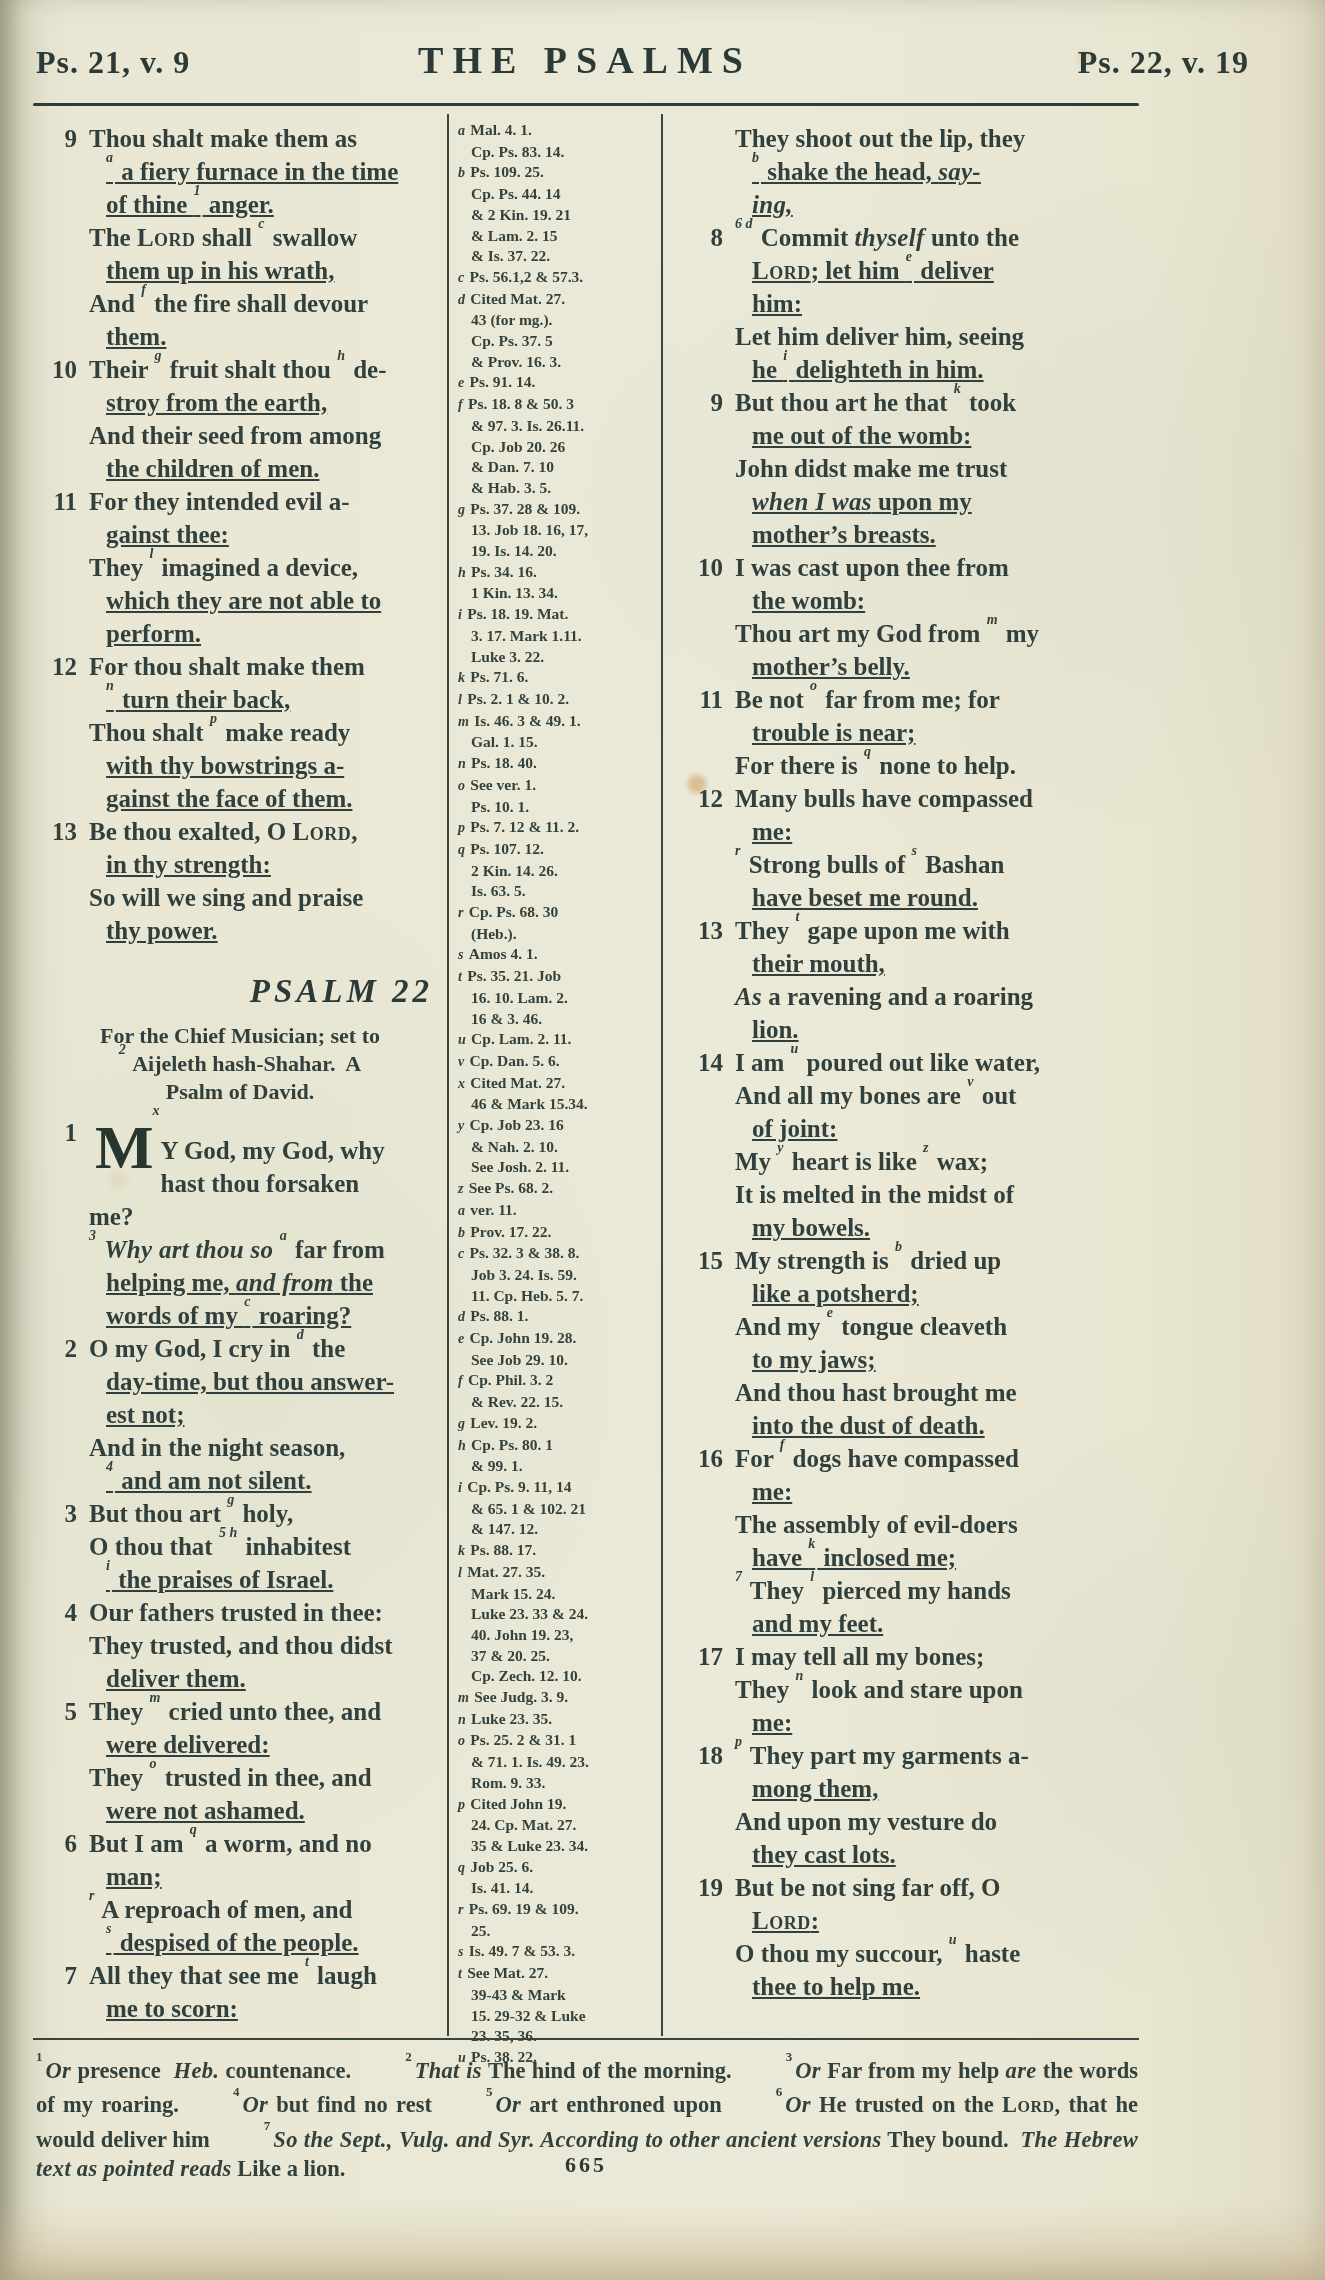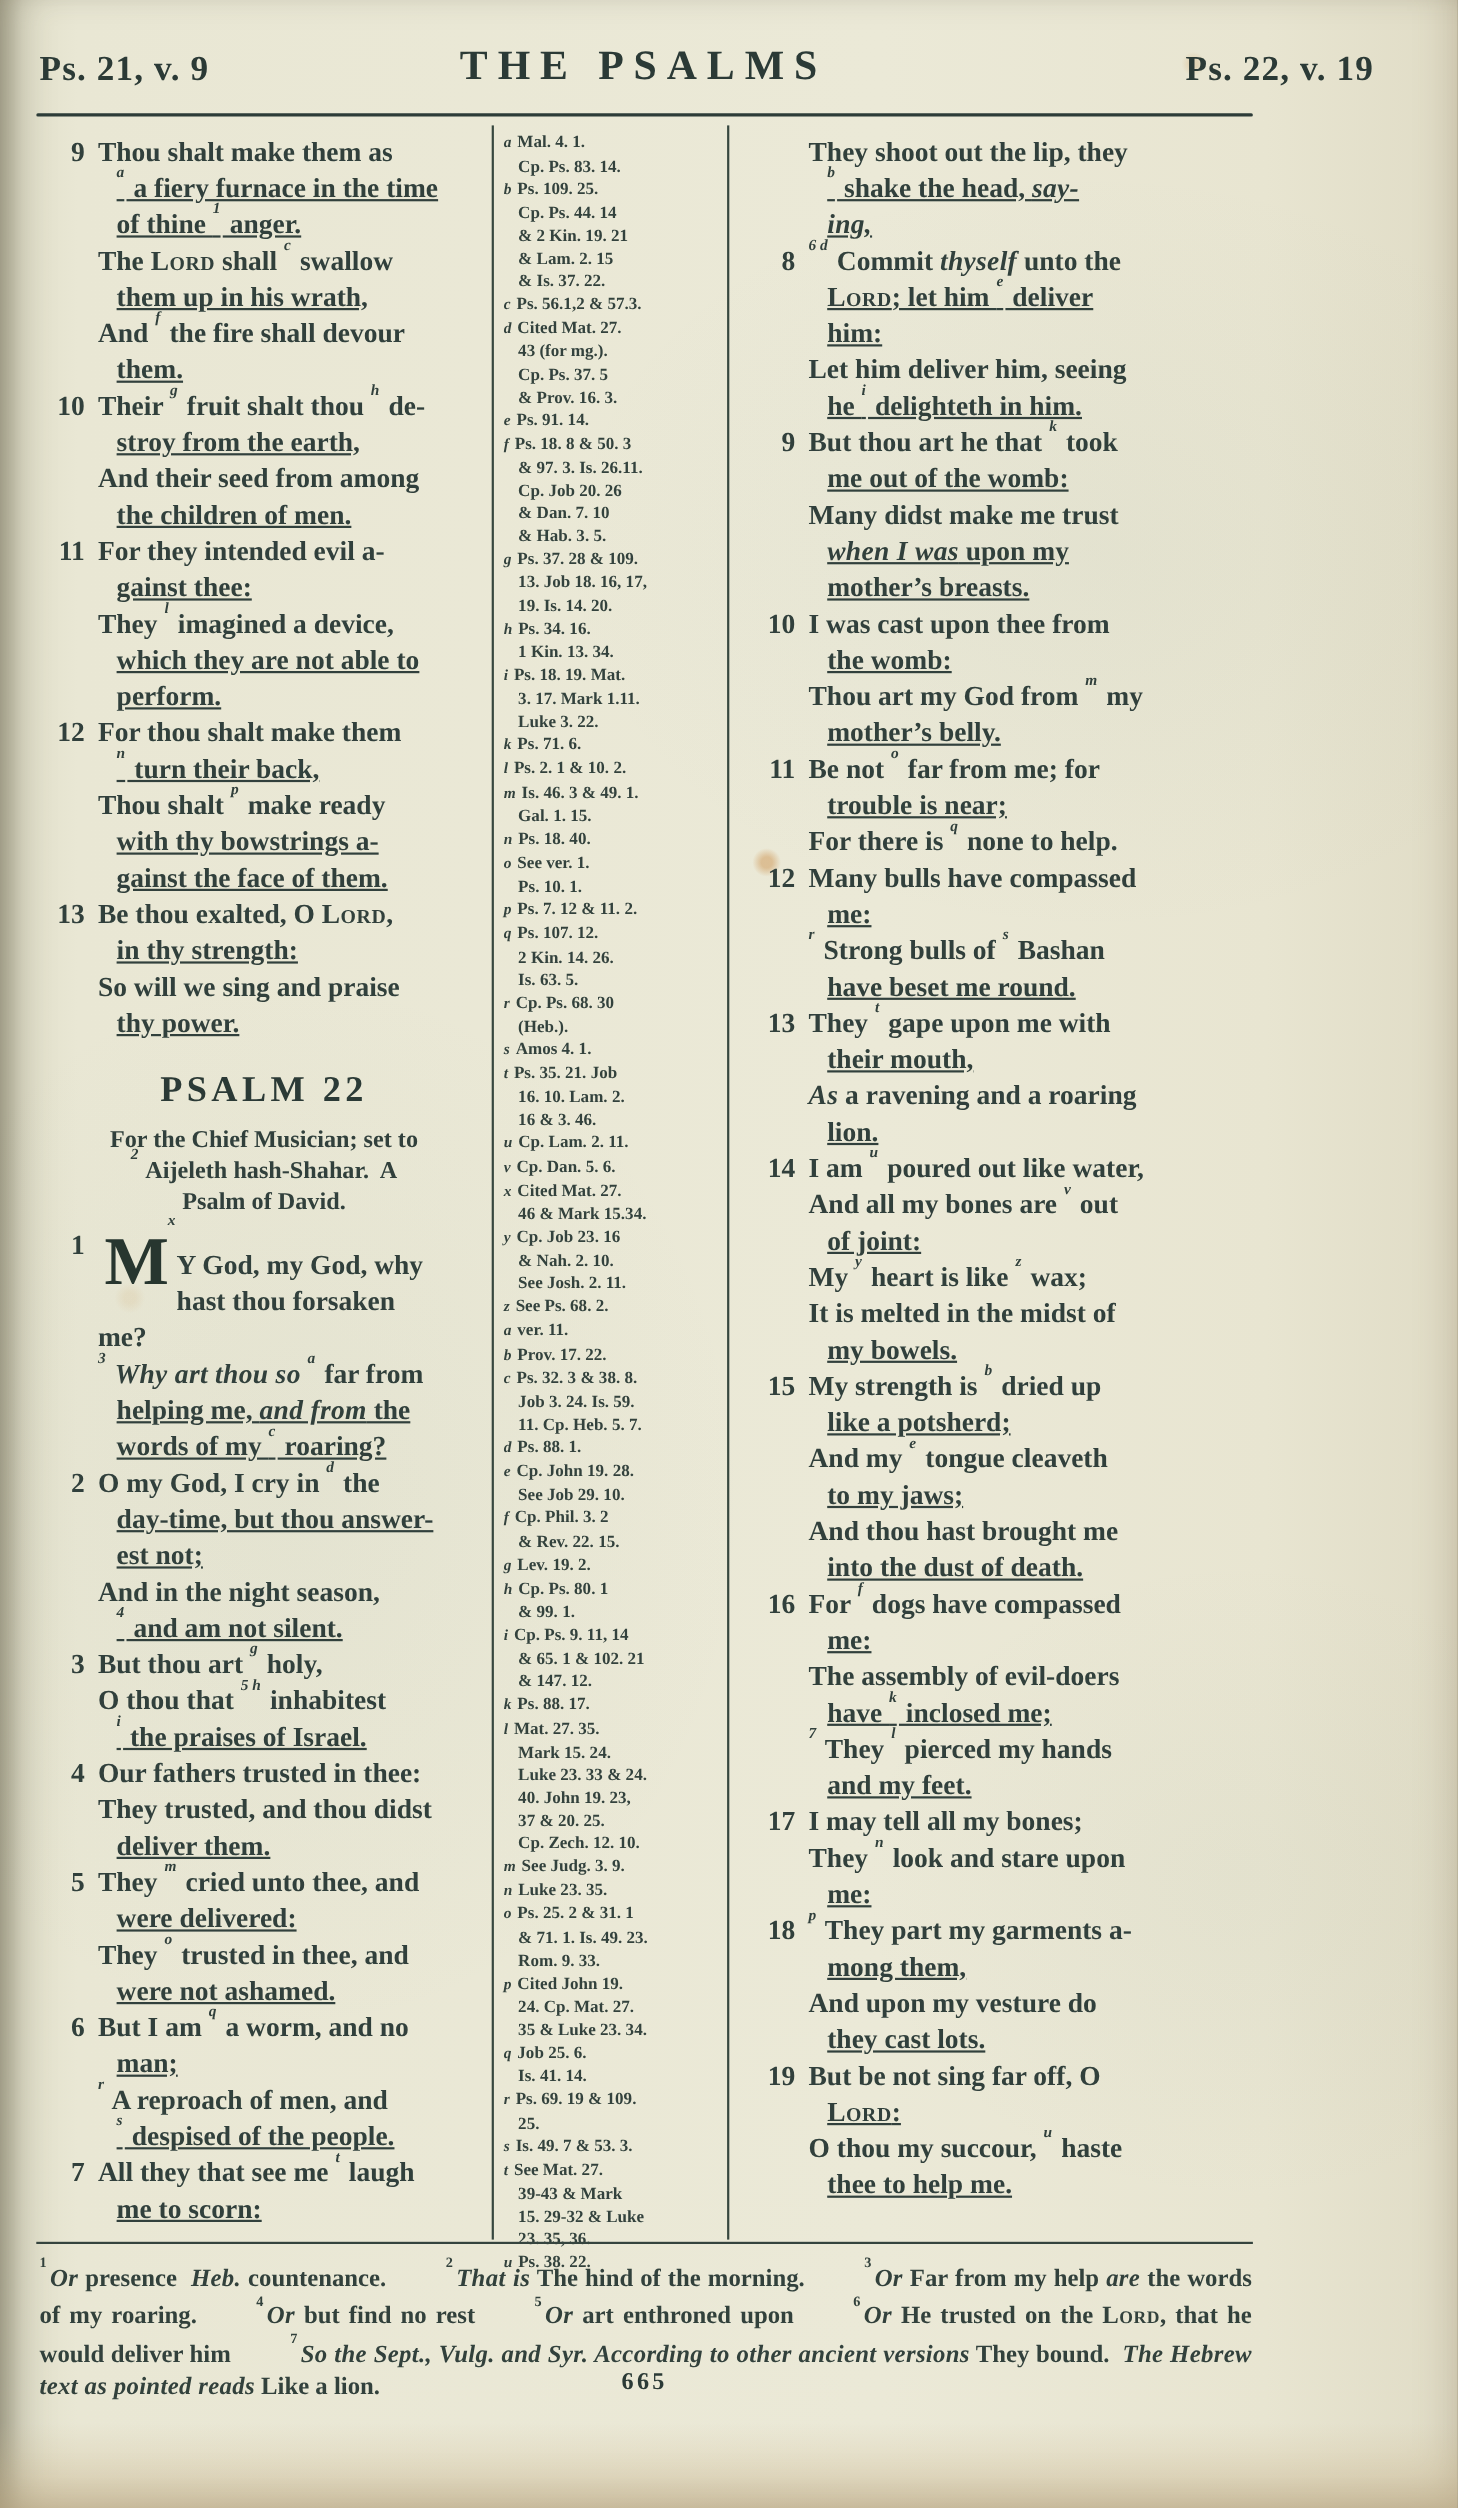--- a/index.html
+++ b/index.html
@@ -40,22 +40,22 @@
   .verse{display:flex;}
   .vnum{width:44px;padding-right:12px;text-align:right;flex:none;
         font-size:25px;line-height:33px;font-weight:bold;}
   .vbody{flex:1;min-width:0;}
   .pline{font-size:25px;line-height:33px;font-weight:bold;white-space:nowrap;}
   .lw{padding-left:17px;text-decoration:underline;}
   sup.ref{font-size:14px;font-style:italic;font-weight:600;position:relative;top:-9px;
           line-height:0;margin-right:2px;}
   .sc{font-variant:small-caps;letter-spacing:.5px;}
   i{letter-spacing:.3px;}
-  .psalm-heading{text-align:center;font-size:33px;letter-spacing:4px;font-weight:bold;
-                 margin:26px 14px 12px;color:#2b3a36;}
+  .psalm-heading{text-align:right;font-size:33px;letter-spacing:4px;font-weight:bold;
+                 margin:26px 14px 12px;color:#2b3a36;font-style:italic;}
   .intro{margin:0 0 10px;}
   .intro-line{text-align:center;font-size:22px;line-height:28px;font-weight:600;}
   .dcwrap{position:relative;}
   .dcsup{position:absolute;left:-8px;top:0;}
   .dropcap{float:left;font-size:62px;line-height:54px;height:60px;font-weight:bold;
            margin:4px 7px 0 6px;color:#27362f;}
   
   .ref-entry{font-size:15.5px;line-height:20.7px;font-weight:600;color:#33423d;}
   .ref-line{white-space:nowrap;}
   .rcont{padding-left:13px;}
@@ -398,21 +398,21 @@
             <div class="pline lw">him:</div>
             <div class="pline">Let him deliver him, seeing</div>
             <div class="pline lw">he <sup class="ref">i</sup> delighteth in him.</div>
           </div>
         </div>
         <div class="verse">
           <span class="vnum">9</span>
           <div class="vbody">
             <div class="pline">But thou art he that <sup class="ref">k</sup> took</div>
             <div class="pline lw">me out of the womb:</div>
-            <div class="pline">Many didst make me trust</div>
+            <div class="pline">John didst make me trust</div>
             <div class="pline lw"><i>when I was</i> upon my</div>
             <div class="pline lw">mother’s breasts.</div>
           </div>
         </div>
         <div class="verse">
           <span class="vnum">10</span>
           <div class="vbody">
             <div class="pline">I was cast upon thee from</div>
             <div class="pline lw">the womb:</div>
             <div class="pline">Thou art my God from <sup class="ref">m</sup> my</div>

